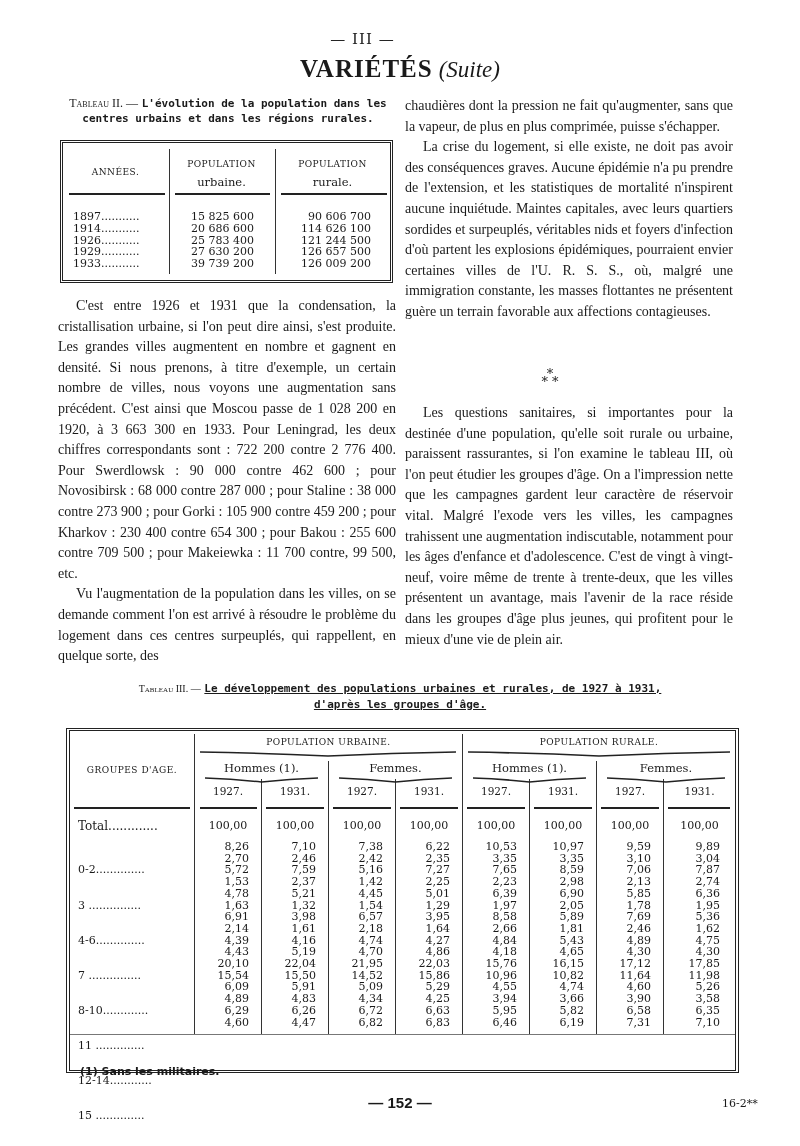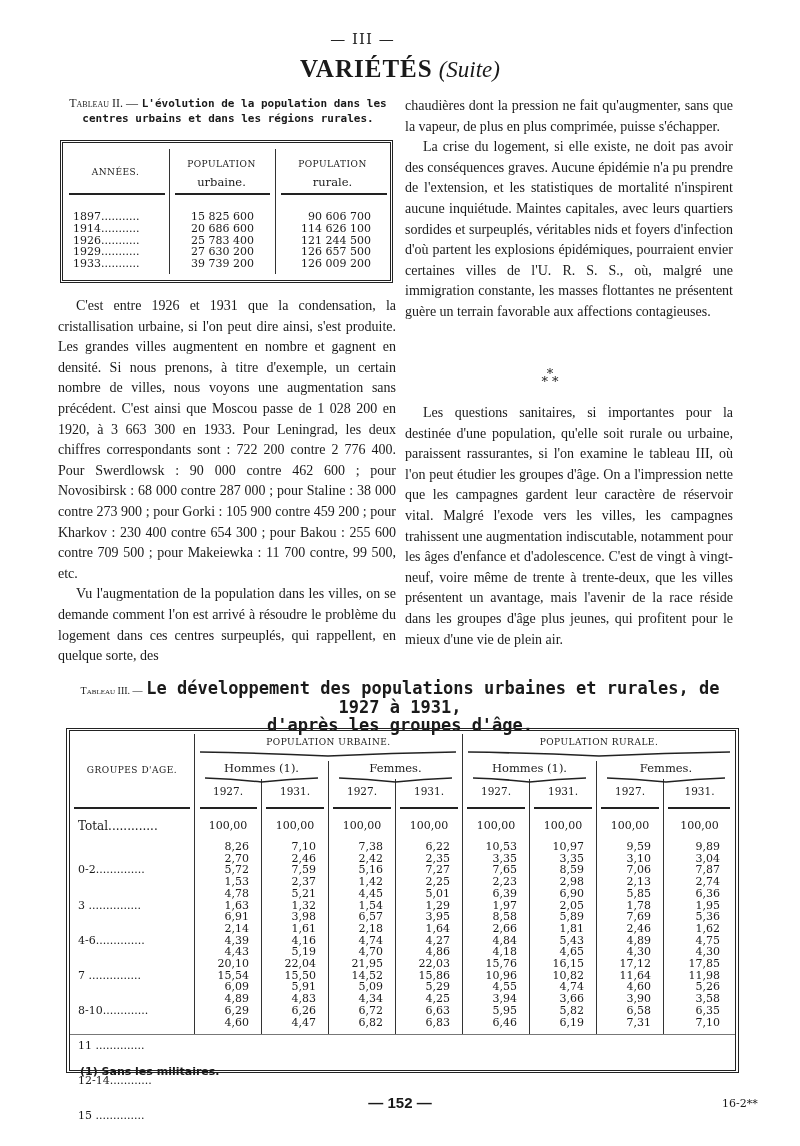--- a/index.html
+++ b/index.html
@@ -21,21 +21,21 @@
   .t2 .hr { position:absolute; top:50px; height:2px; background:#222; }
   .t2 .rows { position:absolute; top:68px; font-size:11px; line-height:11.8px; font-family:"DejaVu Serif", serif; }
   .body-text { font-size:14px; line-height:20.6px; text-align:justify; font-family:"Liberation Serif", serif; }
   .body-text p { margin:0; text-indent:18px; }
   .lcol { top:296px; left:58px; width:338px; }
   .rcol { top:96px; left:405px; width:328px; }
   .stars { top:370px; left:530px; font-size:13px; line-height:8px; text-align:center; width:40px; }
   .rcol2 { top:403px; left:405px; width:328px; }
   .cap3 { top:680px; left:60px; width:680px; text-align:center; font-size:11.5px; line-height:16px; }
   .cap3 .sc { font-variant:small-caps; font-family:"Liberation Serif", serif; font-size:10px; }
-  .cap3 .bd { font-weight:bold; font-family:"DejaVu Sans Mono", monospace; font-size:17px; }
+  .cap3 .bd { font-weight:bold; font-family:"DejaVu Sans Mono", monospace; font-size:11px;text-decoration:underline; }
   
   .t3 { top:728px; left:66px; width:673px; height:345px; border:3px double #222; border-left-width:4px; border-right-width:4px; box-sizing:border-box; }
   .t3 .vr { position:absolute; width:1px; background:#333; }
   .t3 .hr { position:absolute; height:2px; background:#222; }
   .t3 .thin { position:absolute; height:1px; background:#777; }
   .t3 .h { position:absolute; text-align:center; font-size:9px; letter-spacing:0.5px; }
   .t3 .h2 { position:absolute; text-align:center; font-size:11.5px; }
   .t3 .yr { position:absolute; text-align:center; font-size:10.5px; }
   .t3 .lbl { position:absolute; left:8px; font-size:11px; line-height:11.7px; white-space:pre; }
   .t3 .tot { position:absolute; font-size:11px; }

